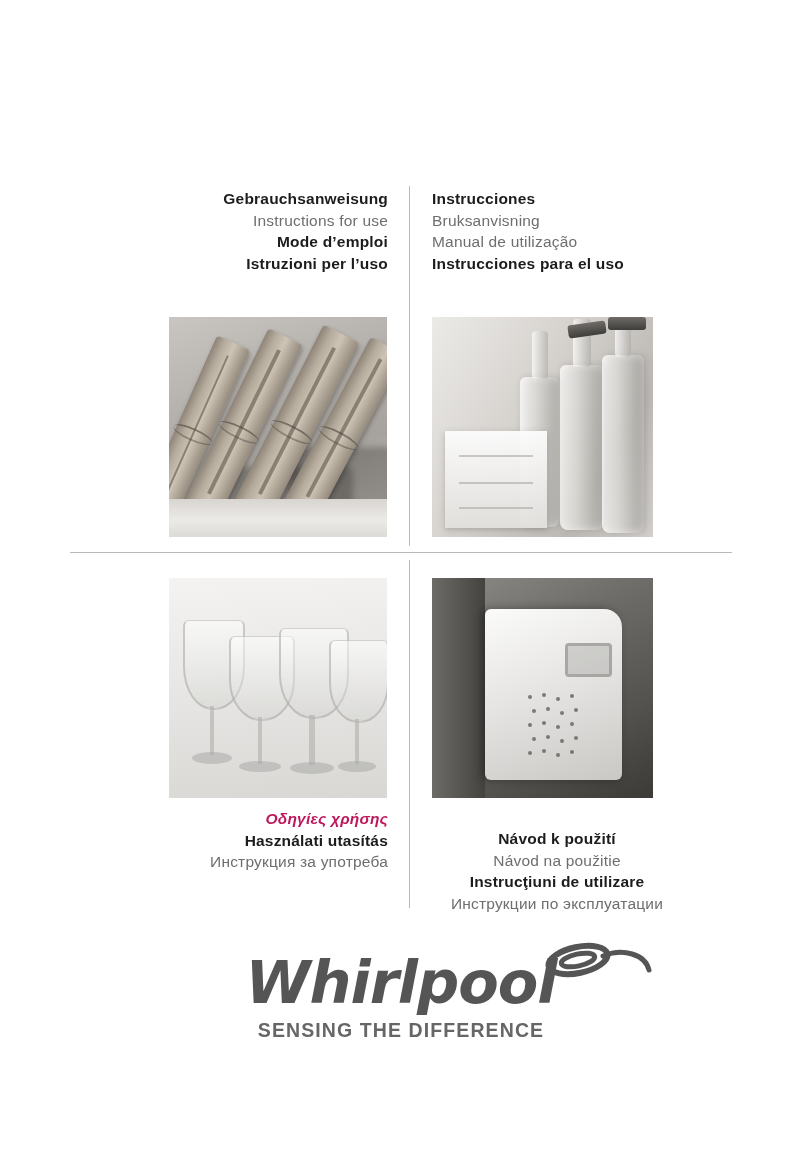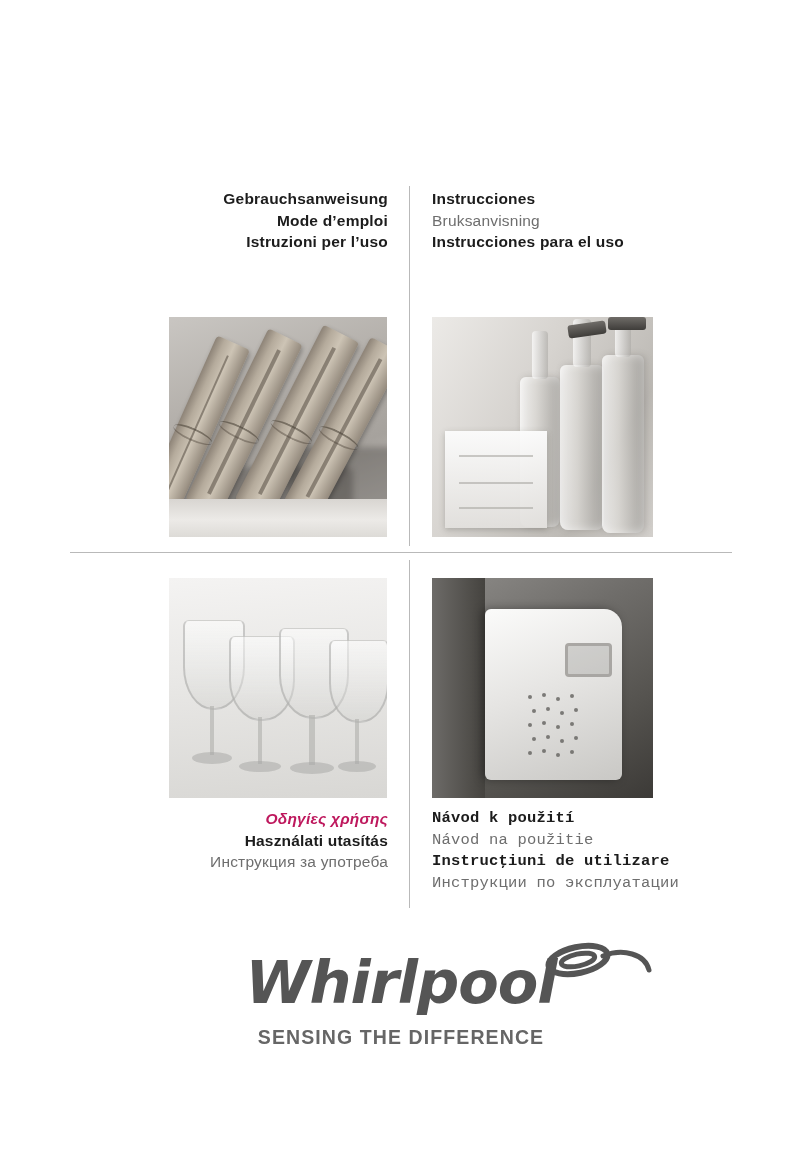--- a/index.html
+++ b/index.html
@@ -43,24 +43,23 @@
     text-align: left;
   }
   .lang-bottom-left {
     left: 168px;
     top: 808px;
     width: 220px;
     text-align: right;
   }
   .lang-bottom-right {
     left: 432px;
-    top: 808px;
+    top: 828px;
     width: 250px;
-    text-align: left;
-    font-family: Liberation Mono, monospace;
+    text-align: center;
   }
   .l-bold {
     font-weight: bold;
     color: #1c1c1c;
   }
   .l-light {
     font-weight: normal;
     color: #6e6e6e;
   }
   .l-italic-bold {
@@ -284,21 +283,21 @@
     font-family: "DejaVu Sans", sans-serif;
     font-weight: bold;
     font-style: italic;
     font-size: 59px;
     letter-spacing: -1px;
     color: #555555;
     line-height: 62px;
     text-align: right;
   }
   .logo-tag {
-    margin-top: 12px;
+    margin-top: 5px;
     font-size: 19.5px;
     font-weight: bold;
     letter-spacing: 1.1px;
     color: #666666;
   }
   .logo-swirl {
     position: absolute;
     left: 300px;
     top: -12px;
     width: 110px;
@@ -309,27 +308,29 @@
 <body>
 
 <div class="page">
 
   <div class="v-divider v-div-top"></div>
   <div class="h-divider"></div>
   <div class="v-divider v-div-bottom"></div>
 
   <div class="lang-block lang-left">
     <div class="l-bold">Gebrauchsanweisung</div>
+    <div class="l-light">Instructions for use</div>
     <div class="l-bold">Mode d’emploi</div>
     <div class="l-bold">Istruzioni per l’uso</div>
   </div>
 
   <div class="lang-block lang-right">
     <div class="l-bold">Instrucciones</div>
     <div class="l-light">Bruksanvisning</div>
+    <div class="l-light">Manual de utilização</div>
     <div class="l-bold">Instrucciones para el uso</div>
   </div>
 
   <div class="photo photo-tl">
     <div class="ph-inner pegs-bg">
       <div class="peg-shadow" style="left:34px; top:150px; width:150px; height:60px;"></div>
       <div class="peg-shadow" style="left:120px; top:130px; width:120px; height:70px;"></div>
 
       <div class="peg" style="left:10px; top:18px; width:36px; height:180px; transform:rotate(24deg);">
         <div class="slit"></div>

